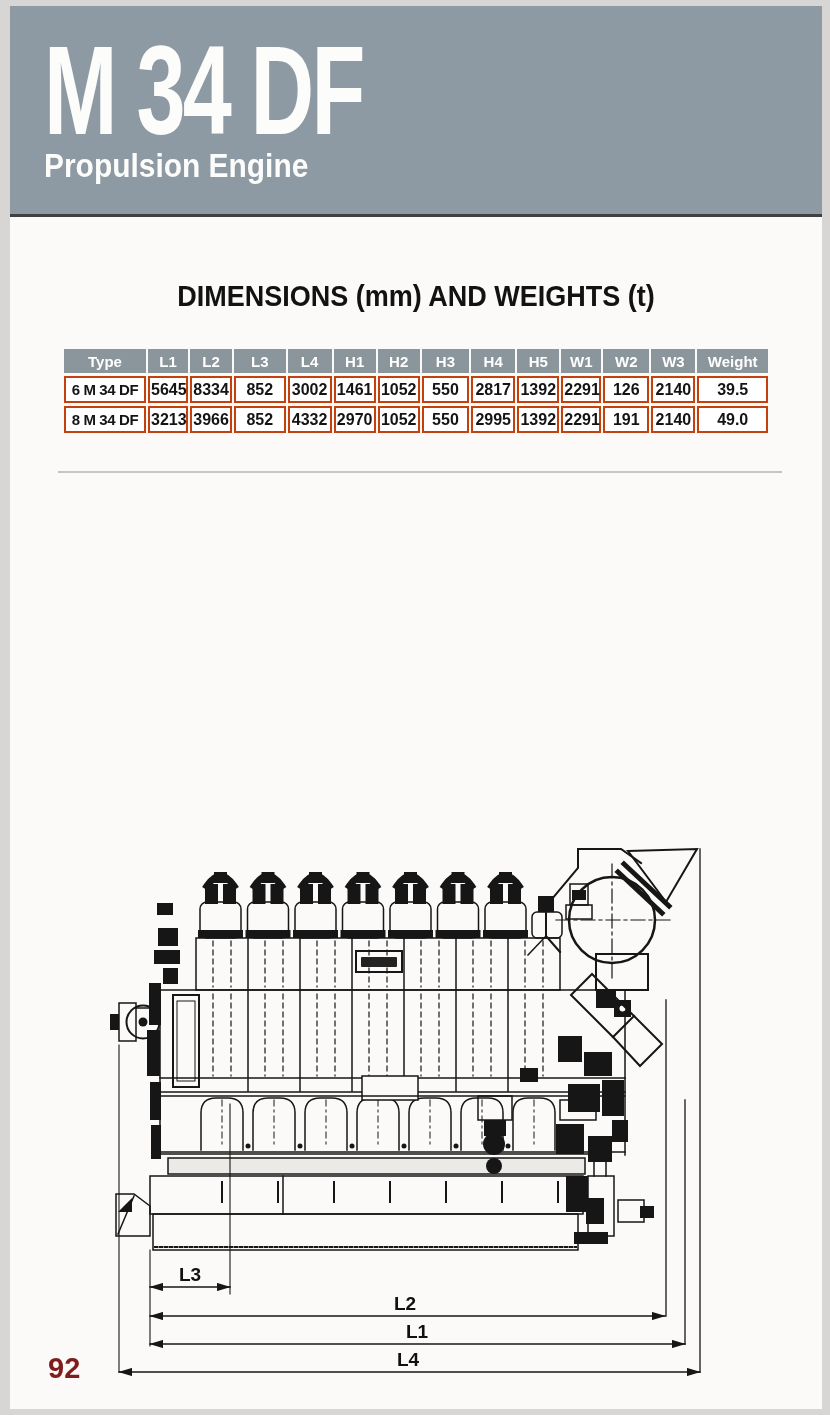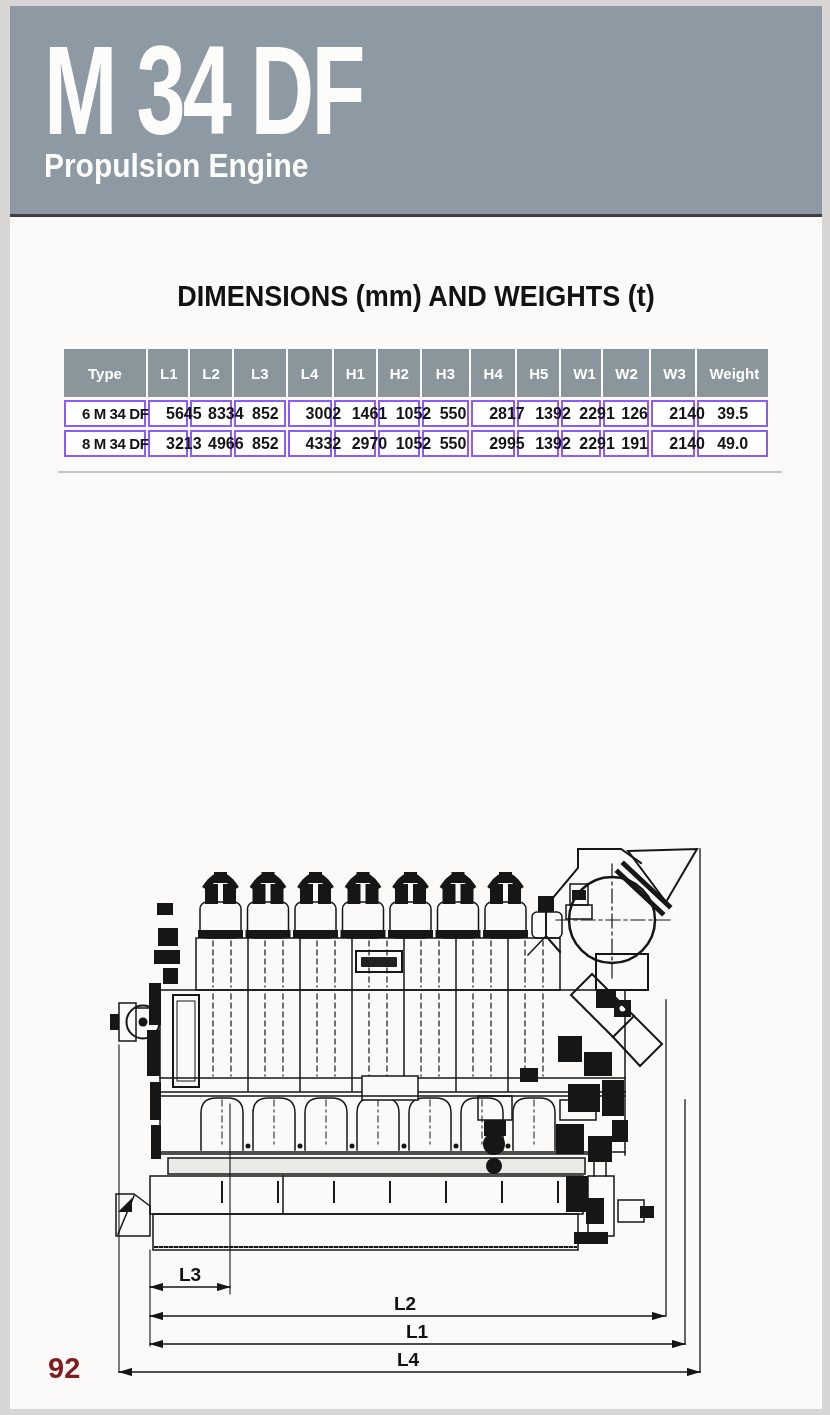--- a/index.html
+++ b/index.html
@@ -5,22 +5,22 @@
   html,body{margin:0;padding:0;}
   body{font-family:"Liberation Sans",sans-serif;background:#d7d6d4;}
   #root{position:relative;width:830px;height:1415px;background:#d7d6d4;overflow:hidden;}
   .paper{position:absolute;left:10px;top:6px;width:812px;height:1403px;background:#fbfaf8;}
   .hdr{position:absolute;left:10px;top:6px;width:812px;height:208px;background:#8e9aa3;border-bottom:3px solid #404040;}
   .hdr-title{position:absolute;left:34px;top:22px;font-size:126px;line-height:1.0;font-weight:bold;color:#fcfcfb;letter-spacing:-4px;transform:scaleX(.70);transform-origin:left top;white-space:nowrap;}
   .hdr-sub{position:absolute;left:34px;top:140px;font-size:34px;font-weight:bold;color:#fcfcfb;transform:scaleX(.88);transform-origin:left top;white-space:nowrap;}
   .sec-heading{position:absolute;left:10px;top:279px;width:812px;text-align:center;font-size:30px;font-weight:bold;color:#121212;transform:scaleX(.90);transform-origin:center top;}
   .tblwrap{position:absolute;left:62px;top:346px;width:708px;}
   table.dim{width:708px;table-layout:fixed;border-collapse:separate;border-spacing:2px 3px;}
-  table.dim th{background:#8b959c;color:#fff;font-size:15px;font-weight:bold;height:24px;padding:12px;text-align:center;}
-  table.dim td{background:#fff;border:2px solid #8b5cf6;font-size:16px;font-weight:bold;color:#141414;height:23px;padding:0 16px;text-align:center;white-space:nowrap;}
+  table.dim th{background:#8b959c;color:#fff;font-size:15px;font-weight:bold;height:24px;padding:0;text-align:center;}
+  table.dim td{background:#fff;border:2px solid #c2410c;font-size:16px;font-weight:bold;color:#141414;height:23px;padding:0 1px;text-align:center;white-space:nowrap;}
   table.dim td.typ{font-size:15px;letter-spacing:-.4px;}
   .tbl-rule{position:absolute;left:58px;top:471px;width:724px;height:2px;background:#c7c6c4;}
   .pagenum{position:absolute;left:48px;top:1352px;font-size:29px;font-weight:bold;color:#7f1d1d;}
   svg text{font-family:"Liberation Sans",sans-serif;}
   .dimlbl{font-size:19px;font-weight:bold;fill:#111;stroke:none;text-anchor:middle;}
 </style>
 </head>
 <body>
 
 <div id="root">
@@ -83,21 +83,21 @@
             <td class="">2817</td>
             <td class="">1392</td>
             <td class="">2291</td>
             <td class="">126</td>
             <td class="">2140</td>
             <td class="">39.5</td>
           </tr>
           <tr>
             <td class="typ">8 M 34 DF</td>
             <td class="">3213</td>
-            <td class="">4966</td>
+            <td class="">3966</td>
             <td class="">852</td>
             <td class="">4332</td>
             <td class="">2970</td>
             <td class="">1052</td>
             <td class="">550</td>
             <td class="">2995</td>
             <td class="">1392</td>
             <td class="">2291</td>
             <td class="">191</td>
             <td class="">2140</td>

